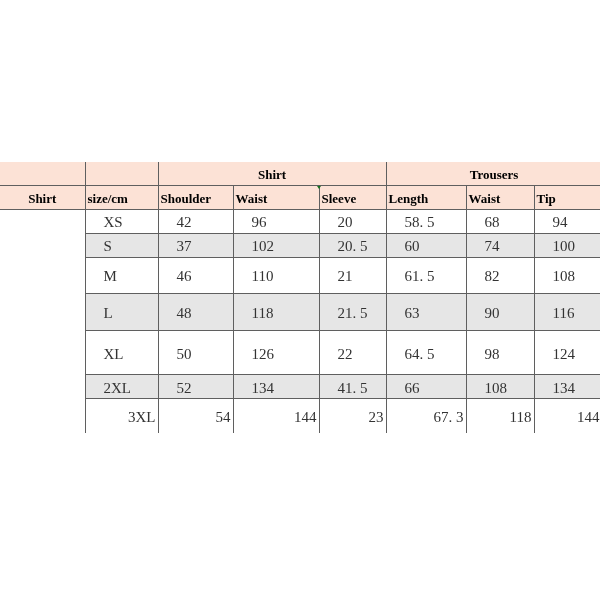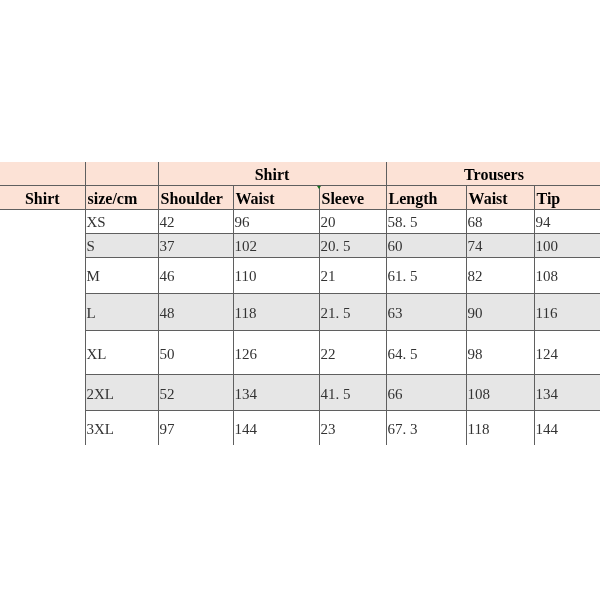--- a/index.html
+++ b/index.html
@@ -39,44 +39,44 @@
     font-weight: normal;
     font-size: 15px;
     line-height: 1;
     color: #333333;
     text-align: left;
     vertical-align: middle;
     box-sizing: border-box;
     white-space: nowrap;
     overflow: hidden;
   }
-  .size-table td { padding-left: 1px; }
+  .size-table td { padding-left: 18px; }
   .hrow th {
     background: #fce2d6;
     font-weight: bold;
-    font-size: 16px;
+    font-size: 13px;
     color: #000000;
   }
   .size-table th.grp { text-align: center; }
   .size-table th.cat { text-align: center; }
   .spacer-cell { background: #ffffff; border-left: none; border-bottom: none; }
   tbody tr.odd td  { background: #e6e6e6; }
   tbody tr.even td { background: #ffffff; }
   tbody tr.even td.spacer-cell { background: #ffffff; }
 
   
   tr.r-grp th { height: 23.6px; }
   tr.r-col th { height: 24.2px; }
   tr.r0 td { height: 24px; }
   tr.r1 td { height: 24px; }
   tr.r2 td { height: 36.2px; }
   tr.r3 td { height: 37px; }
   tr.r4 td { height: 44px; }
-  tr.r5 td { height: 36px; }
-  tr.r6 td { height: 34px; }
+  tr.r5 td { height: 24px; }
+  tr.r6 td { height: 34px; text-align: right; }
 
   
   .size-table td:first-child,
   .size-table th:first-child { border-left: none; }
   .size-table tr.r-grp th { border-top: none; }
   .size-table tr.r6 td,
   .size-table td.spacer-cell { border-bottom: none; }
 
   
   .marker {
@@ -172,21 +172,21 @@
           <td>2XL</td>
           <td>52</td>
           <td>134</td>
           <td>41. 5</td>
           <td>66</td>
           <td>108</td>
           <td>134</td>
         </tr>
         <tr class="drow even r6">
           <td>3XL</td>
-          <td>97</td>
+          <td>54</td>
           <td>144</td>
           <td>23</td>
           <td>67. 3</td>
           <td>118</td>
           <td>144</td>
         </tr>
       </tbody>
   </table>
   <div class="marker"></div>
 </div>

